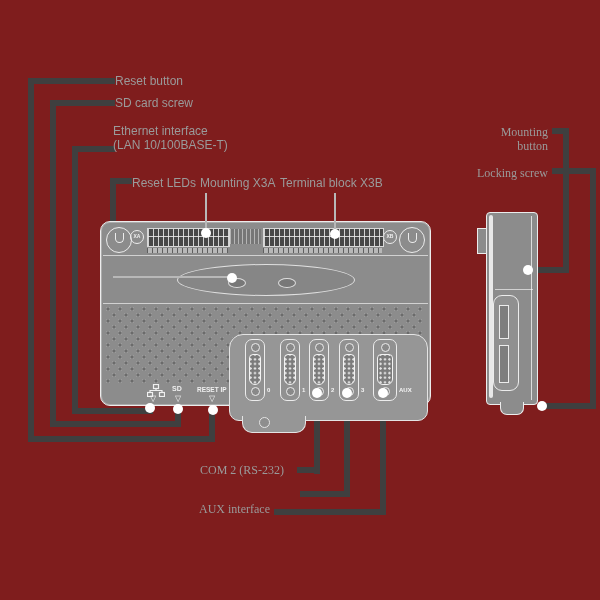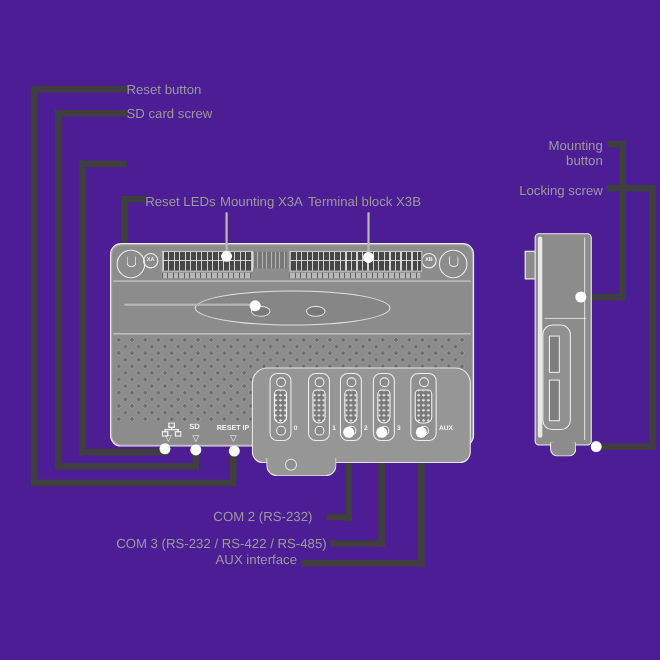--- a/index.html
+++ b/index.html
@@ -1,24 +1,24 @@
 <!DOCTYPE html>
 <html><head>
 <meta charset="utf-8">
 <style>
   html,body{margin:0;padding:0;background:#000;}
-  #stage{position:relative;width:600px;height:600px;background:#4c1d95;overflow:hidden;
+  #stage{position:relative;width:600px;height:600px;background:#7f1d1d;overflow:hidden;
          font-family:"Liberation Sans",sans-serif;}
   .abs{position:absolute;box-sizing:border-box;}
   
   .ln{position:absolute;background:#3f3f3f;}
   .thin{position:absolute;background:#b8b8b8;}
   .dot{position:absolute;width:10px;height:10px;border-radius:50%;background:#fff;z-index:30;}
   .lbl{position:absolute;color:#9a9a9a;font-size:12px;line-height:14px;white-space:nowrap;z-index:5;}
-  .lbl.rt{text-align:right;}
+  .lbl.rt{text-align:right;font-family:Liberation Serif, serif;}
   .lbl span{display:block;}
   
   #device{position:absolute;left:100px;top:221px;width:329px;height:183px;background:#8c8c8c;
           border:1.5px solid #ececec;border-radius:10px;z-index:10;
           box-shadow:inset 0 0 0 1px rgba(255,255,255,.28);}
   .keyhole{position:absolute;width:24px;height:24px;border:1.5px solid #ececec;border-radius:50%;}
   .keyhole .u{display:block;width:9px;height:10px;margin:5px auto 0;border:1.3px solid #ececec;
               border-top:none;border-radius:0 0 5px 5px;box-sizing:border-box;}
   .termblock{position:absolute;top:6px;height:17px;background:#474747;border:1px solid #d8d8d8;
      background-image:repeating-linear-gradient(90deg,rgba(235,235,235,.85) 0 1px,rgba(0,0,0,0) 1px 5px),
@@ -62,28 +62,29 @@
   .side-part{position:absolute;background:#8c8c8c;border:1.3px solid #ececec;box-sizing:border-box;}
 </style>
 </head>
 <body>
 
 <div id="stage">
 
   <div class="lbl" style="left:115px;top:74px;">Reset button</div>
   <div class="lbl" style="left:115px;top:96px;">SD card screw</div>
   <div class="lbl" style="left:113px;top:124px;">
+    <span>Ethernet interface</span>
+    <span>(LAN 10/100BASE-T)</span>
   </div>
   <div class="lbl" style="left:132px;top:176px;">Reset LEDs</div>
 
   <div class="lbl" style="left:200px;top:176px;">Mounting X3A</div>
   <div class="lbl" style="left:280px;top:176px;">Terminal block X3B</div>
 
   <div class="lbl rt" style="right:316px;top:463px;">COM 2 (RS-232)</div>
-  <div class="lbl rt" style="right:303px;top:487px;">COM 3 (RS-232 / RS-422 / RS-485)</div>
   <div class="lbl rt" style="right:330px;top:502px;">AUX interface</div>
 
   <div class="lbl rt" style="right:52px;top:125px;">
     <span>Mounting</span>
     <span>button</span>
   </div>
   <div class="lbl rt" style="right:52px;top:166px;">Locking screw</div>
 
   <div class="ln" style="left:28px;top:78px;width:87px;height:6px;"></div>
   <div class="ln" style="left:28px;top:78px;width:6px;height:364px;"></div>

